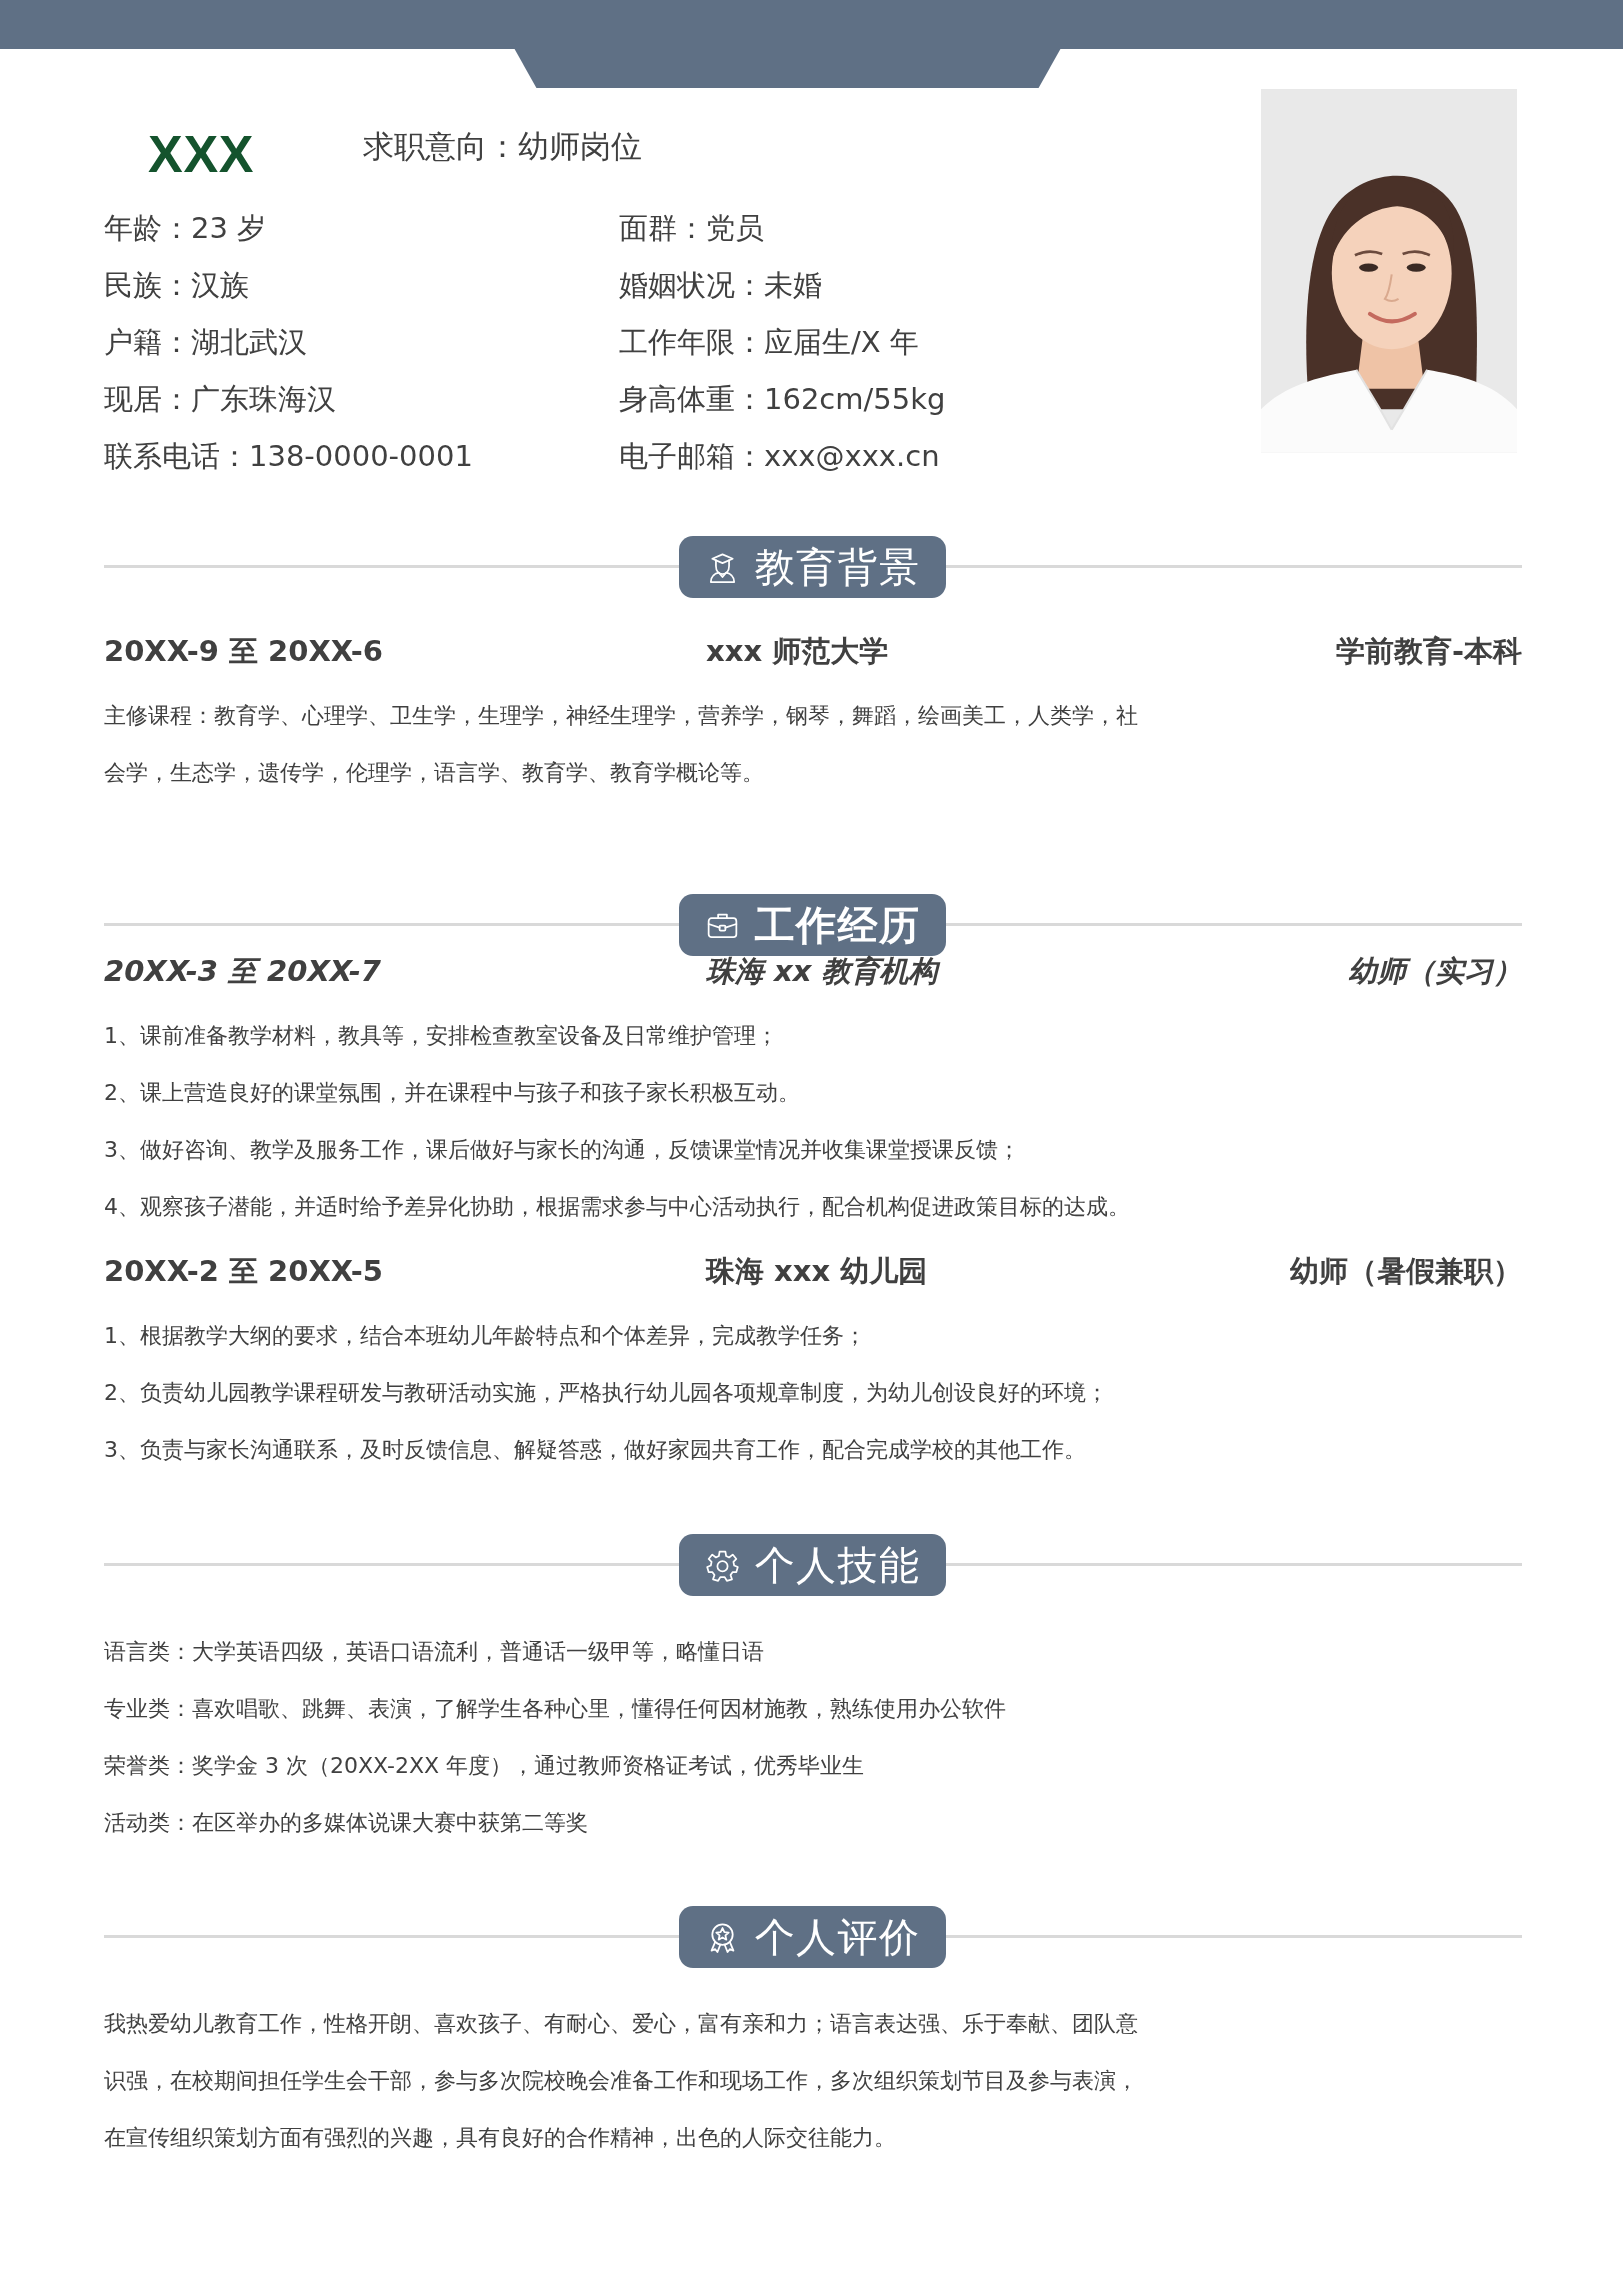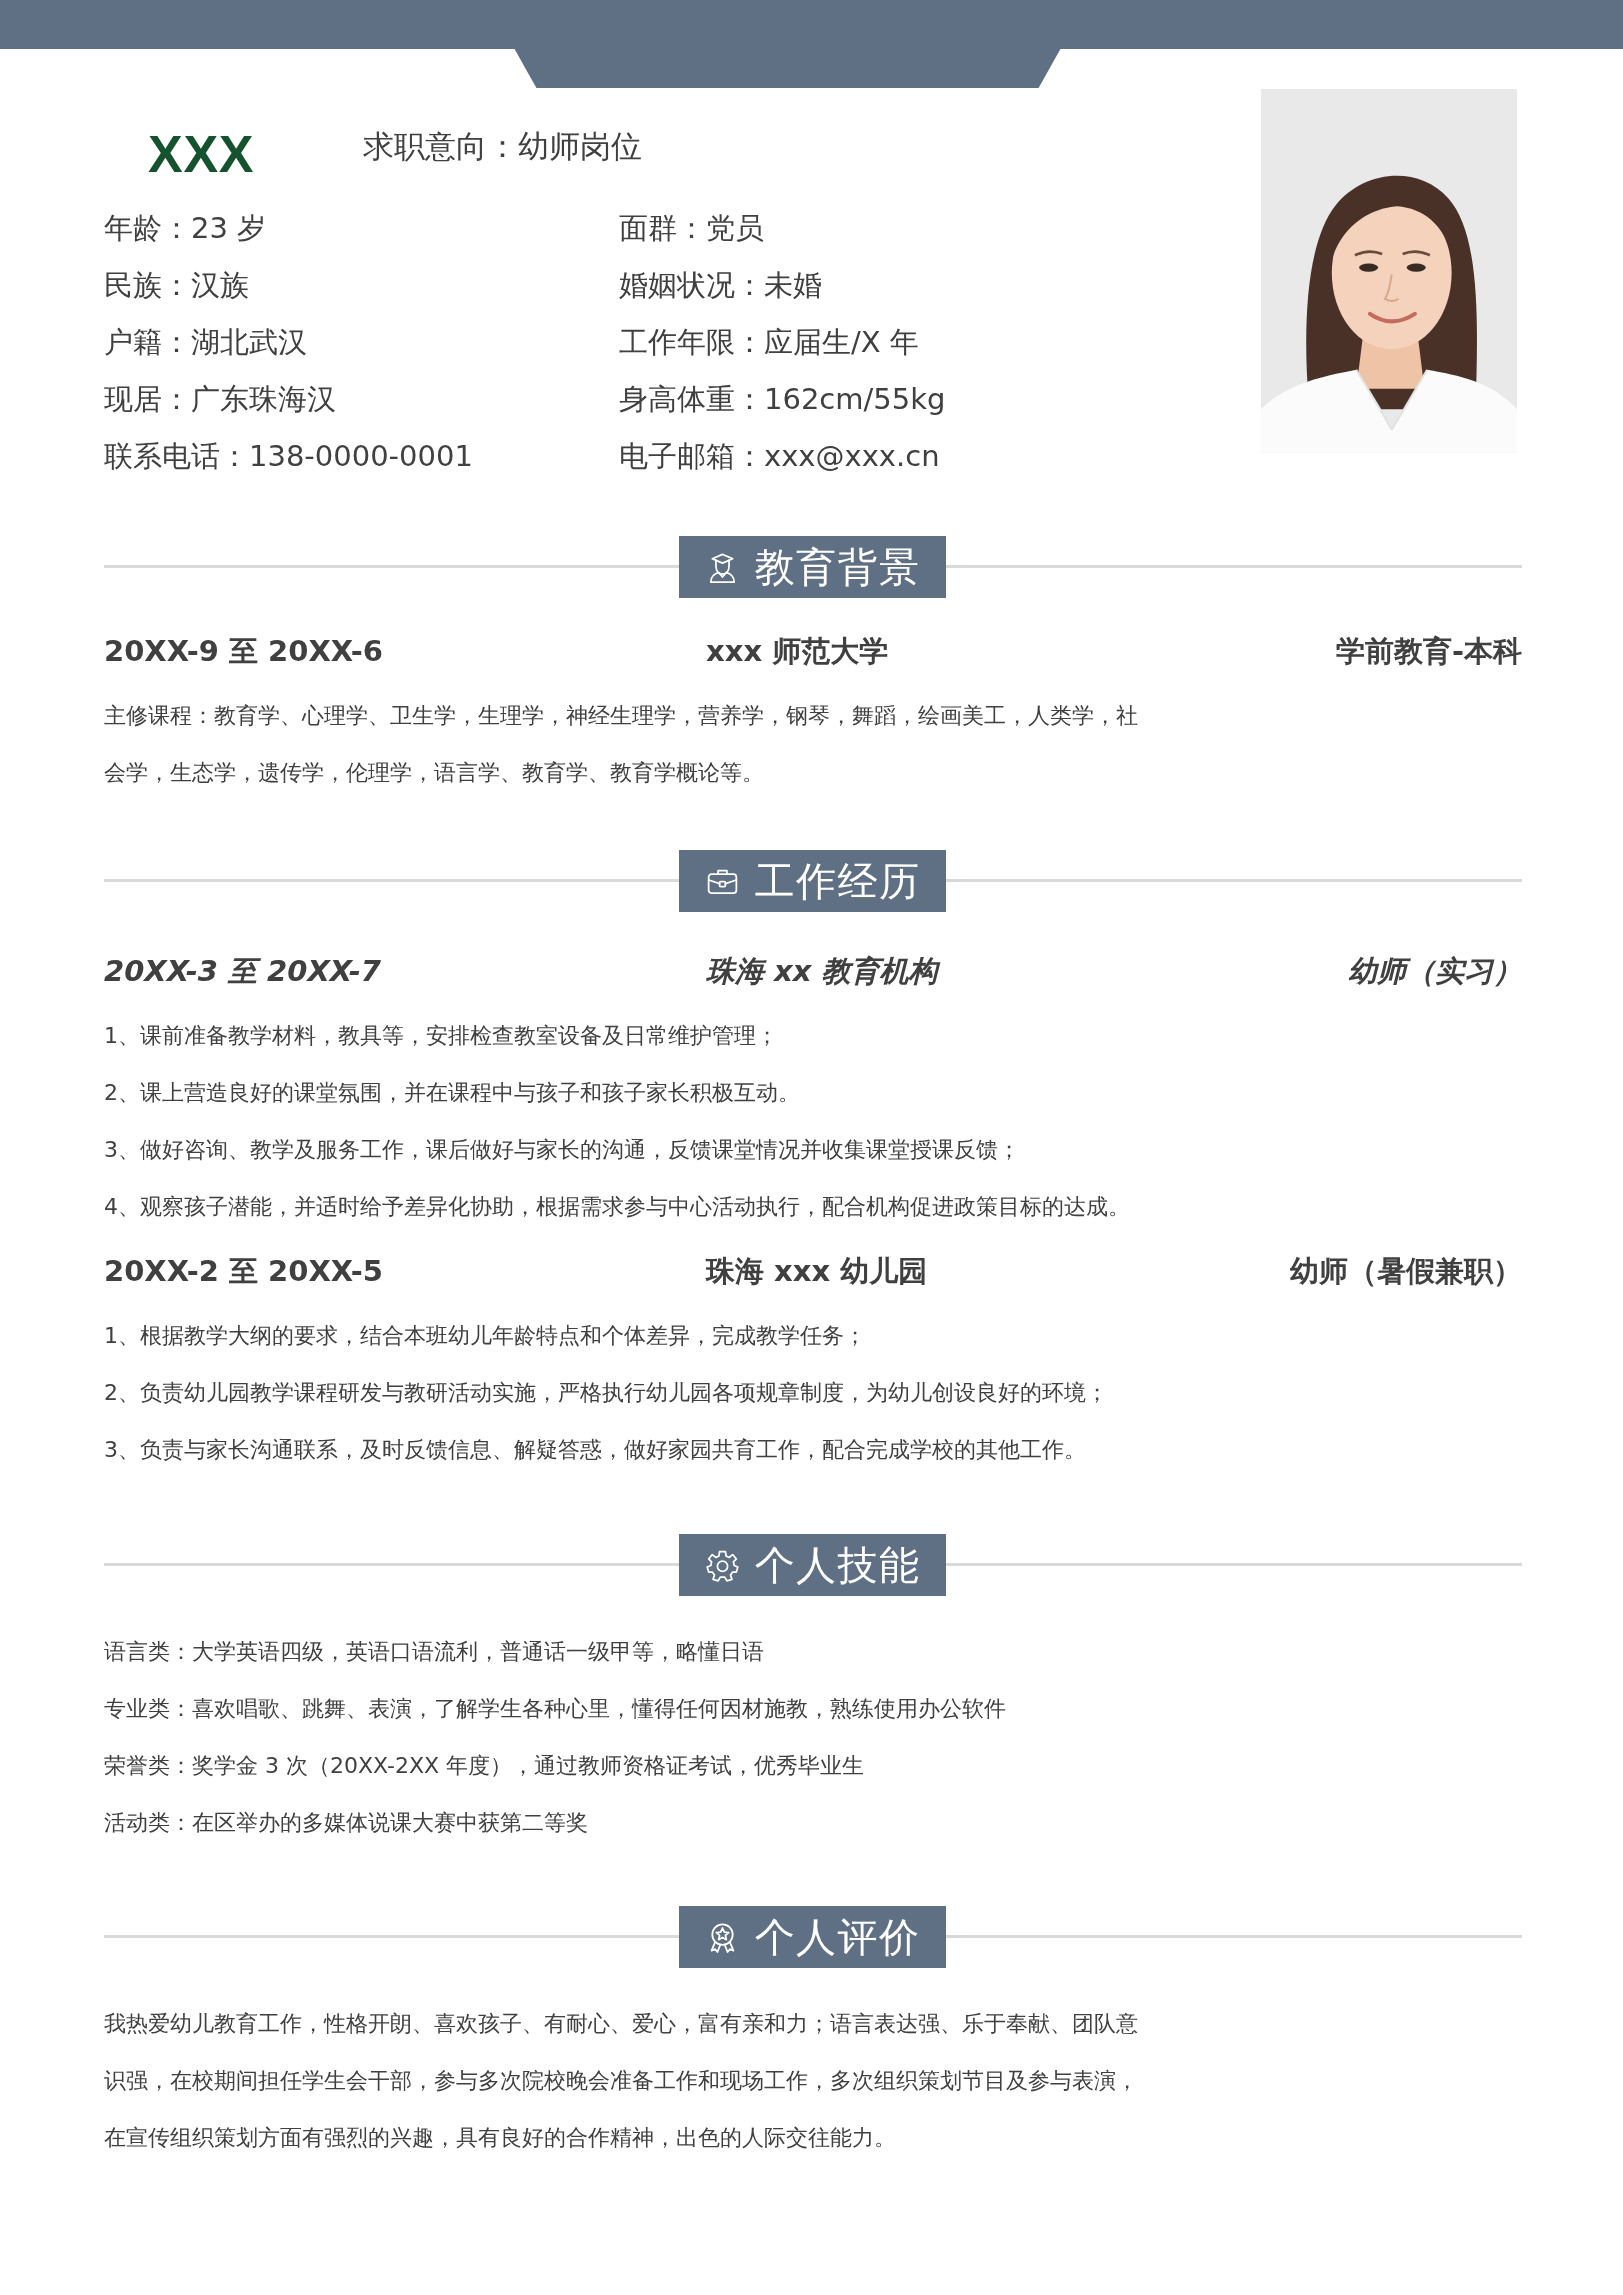--- a/index.html
+++ b/index.html
@@ -38,21 +38,21 @@
     position: absolute; left: 1261px; top: 89px; width: 256px; height: 364px;
     background: #e8e8e8; overflow: hidden;
   }
   .section-head { position: absolute; left: 104px; width: 1418px; height: 62px; }
   .section-head .rule {
     position: absolute; left: 0; right: 0; top: 29px; height: 2.7px; background: #d9d9d9;
   }
   .section-head .box {
     position: absolute; left: 575px; top: 0; width: 267px; height: 62px;
     background: #5f7085; display: flex; align-items: center; justify-content: center;
-    gap: 15px; color: #ffffff;
+    gap: 15px; color: #ffffff; border-radius: 14px;
   }
   .section-head .box .title { font-size: 40px; letter-spacing: 1.4px; line-height: 1; }
   .section-head .box svg { width: 35px; height: 35px; display: block; }
   .entry-row {
     position: absolute; left: 104px; width: 1418px; height: 48px;
     font-weight: bold; font-size: 29px; color: #404040;
   }
   .entry-row .date { position: absolute; left: 0; top: 0; line-height: 48px; }
   .entry-row .org { position: absolute; left: 602px; top: 0; line-height: 48px; }
   .entry-row .role { position: absolute; right: 0; top: 0; line-height: 48px; }
@@ -136,21 +136,21 @@
 <div class="entry-row" style="top:627px;">
   <span class="date">20XX-9 至 20XX-6</span>
   <span class="org">xxx 师范大学</span>
   <span class="role">学前教育-本科</span>
 </div>
 <div class="para lines" style="top:687px;">
   <div class="line">主修课程：教育学、心理学、卫生学，生理学，神经生理学，营养学，钢琴，舞蹈，绘画美工，人类学，社</div>
   <div class="line">会学，生态学，遗传学，伦理学，语言学、教育学、教育学概论等。</div>
 </div>
 
-<div class="section-head" style="top:850px;">
+<div class="section-head" style="top:894px;font-weight:bold;">
   <div class="rule"></div>
   <div class="box">
     <svg viewBox="0 0 48 48" fill="none" stroke="#ffffff" stroke-width="2.4" stroke-linejoin="round" stroke-linecap="round">
       <rect x="5" y="14" width="38" height="26" rx="4"></rect>
       <path d="M18 14 L18 9 L30 9 L30 14"></path>
       <path d="M5 22 L20 27 M28 27 L43 22"></path>
       <rect x="20" y="24" width="8" height="7" rx="1.5"></rect>
     </svg>
     <span class="title">工作经历</span>
   </div>

